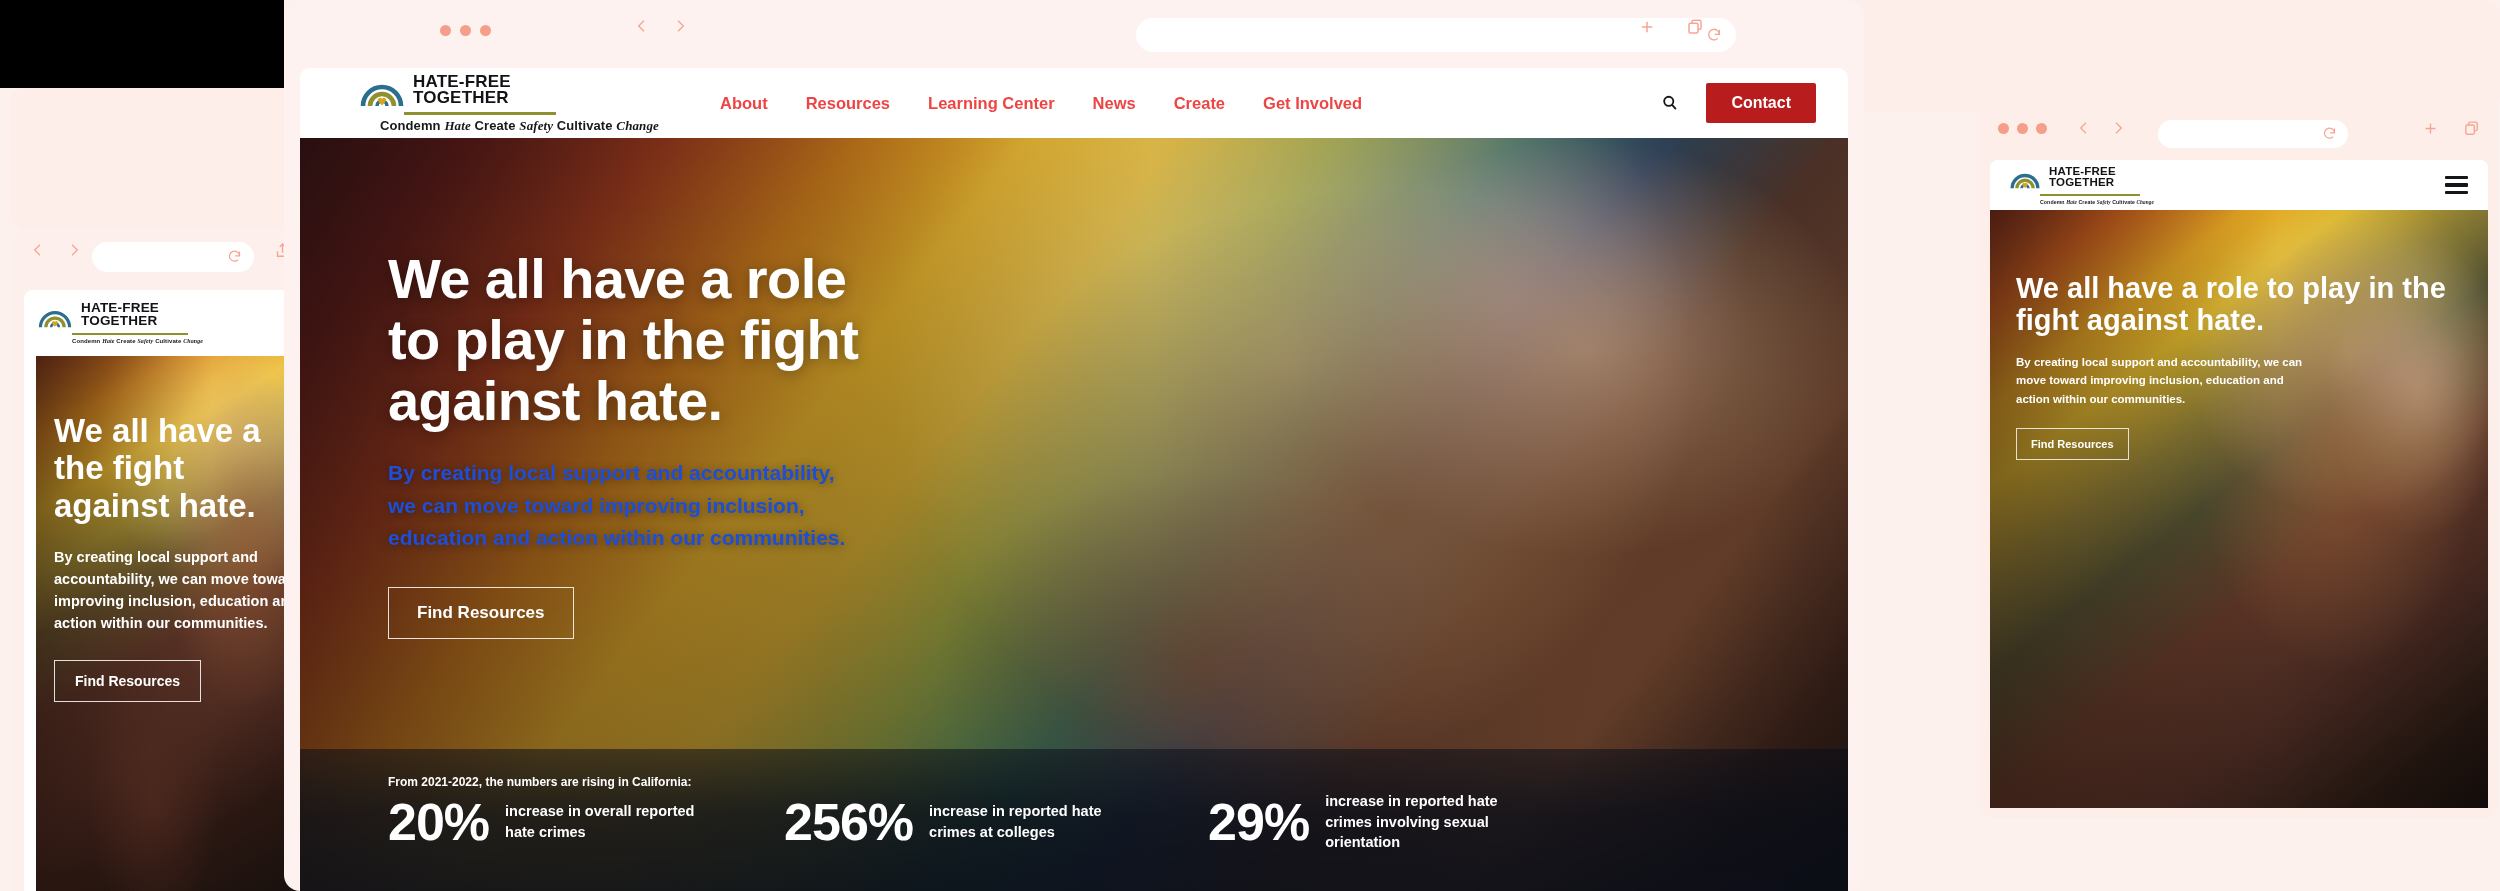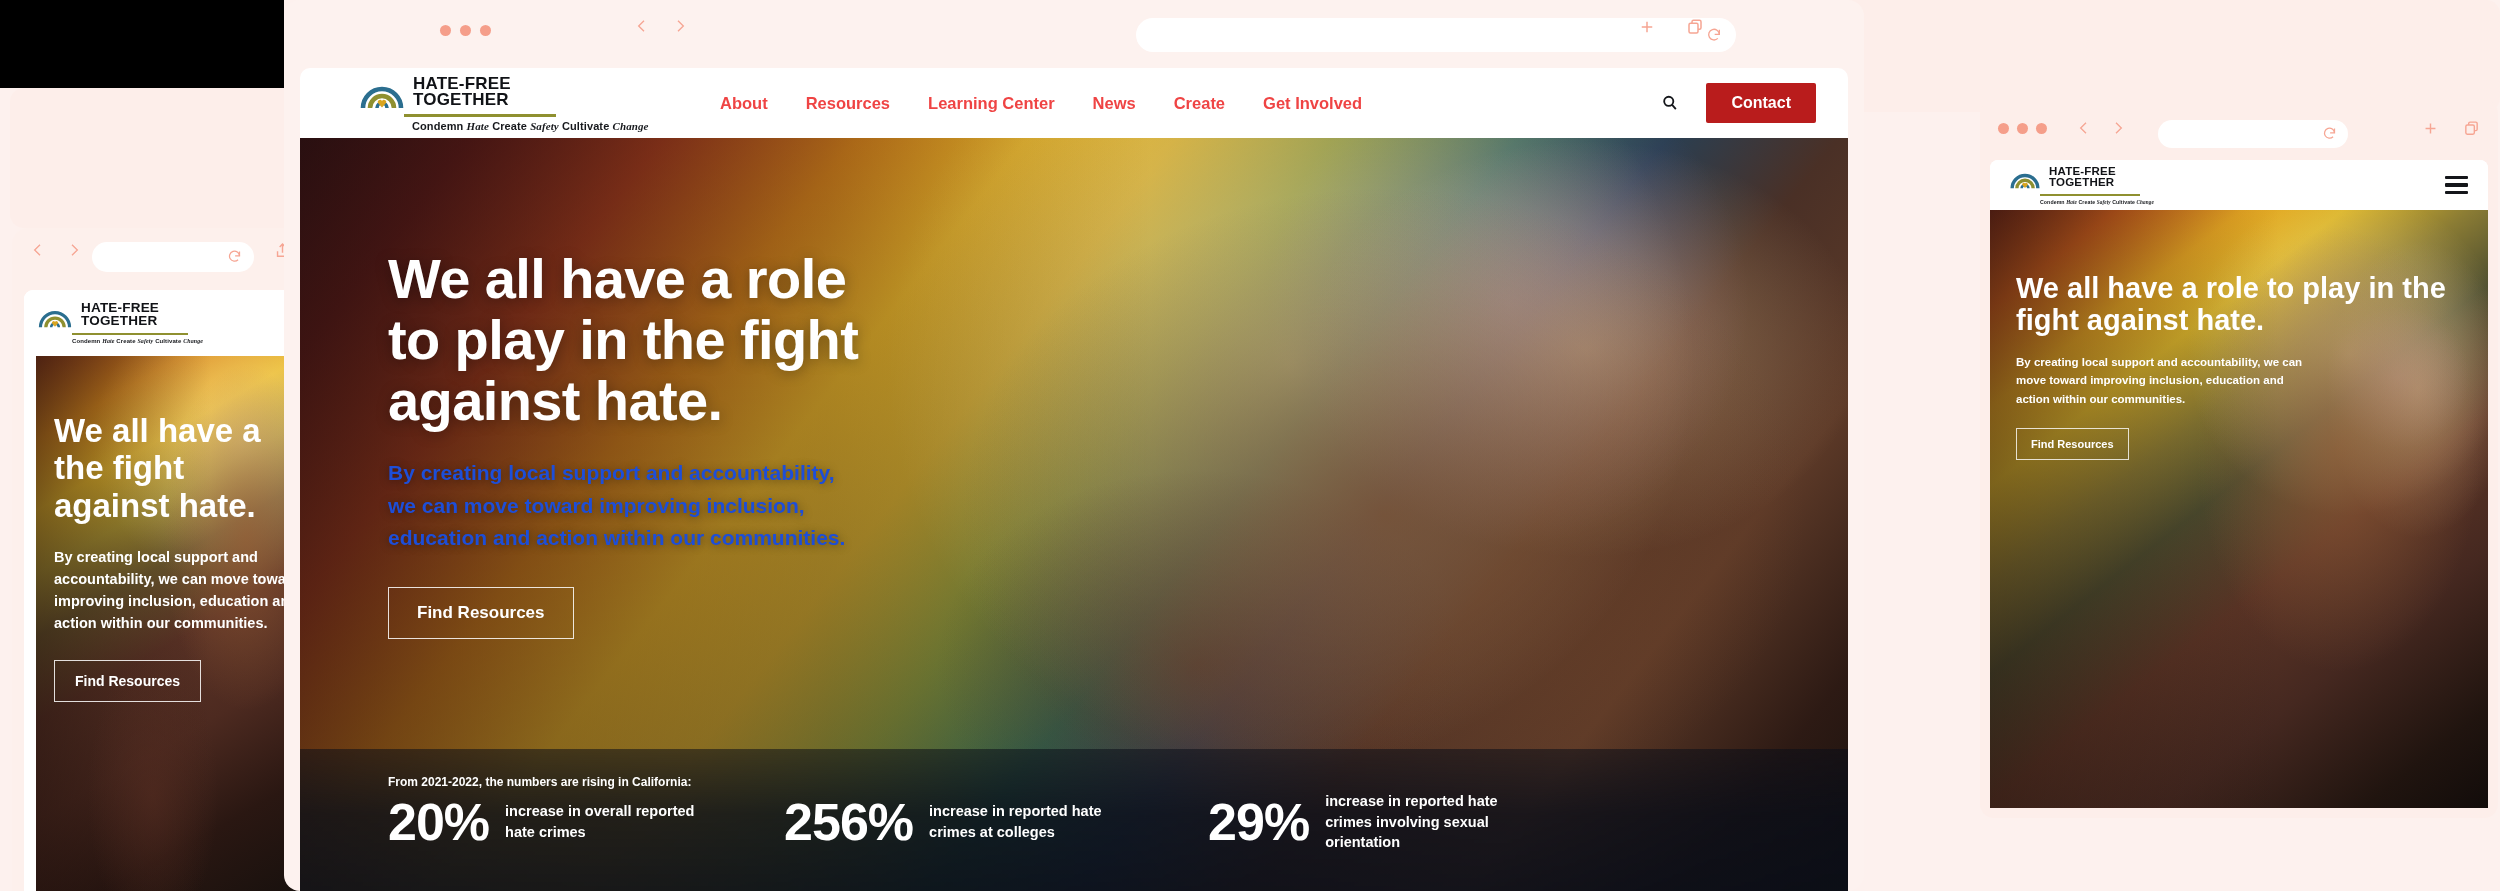--- a/index.html
+++ b/index.html
@@ -68,22 +68,22 @@
   }
   .logo { display: flex; flex-direction: column; gap: 3px; width: 230px; }
   .logo-top { display: flex; align-items: center; gap: 9px; }
   .logo-words { line-height: 0.94; }
   .logo-words div {
     font-weight: 800; font-size: 17px; letter-spacing: .2px; color: #111317;
     font-family: "Liberation Sans", sans-serif;
   }
   .logo-rule { height: 3px; background: #8f9030; margin: 2px 0 0 44px; width: 152px; }
   .logo-tag {
-    font-size: 11px; font-weight: 700; color: #16181c; letter-spacing: .1px;
-    margin-left: 52px; white-space: nowrap;
+    font-size: 13px; font-weight: 700; color: #16181c; letter-spacing: .1px;
+    margin-left: 20px; white-space: nowrap;
   }
   .logo-tag i { font-family: "Liberation Serif", serif; font-style: italic; font-weight: 600; }
 
   .main-nav {
     display: flex; gap: 38px; margin-left: 130px; align-items: center;
   }
   .main-nav a {
     font-size: 16.5px; font-weight: 700; color: #ef4444; text-decoration: none;
     white-space: nowrap;
   }

